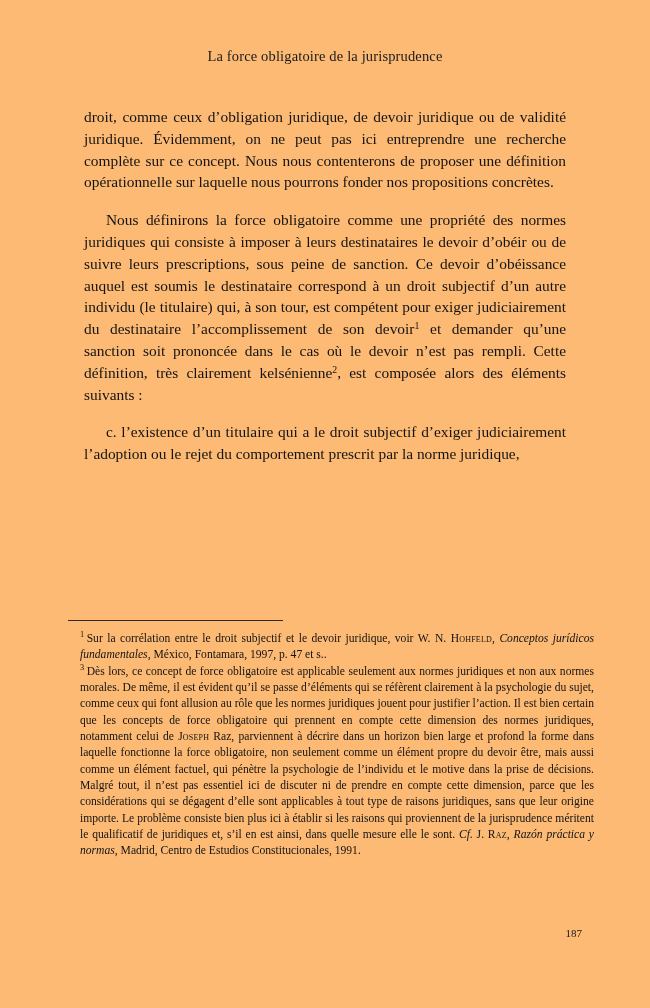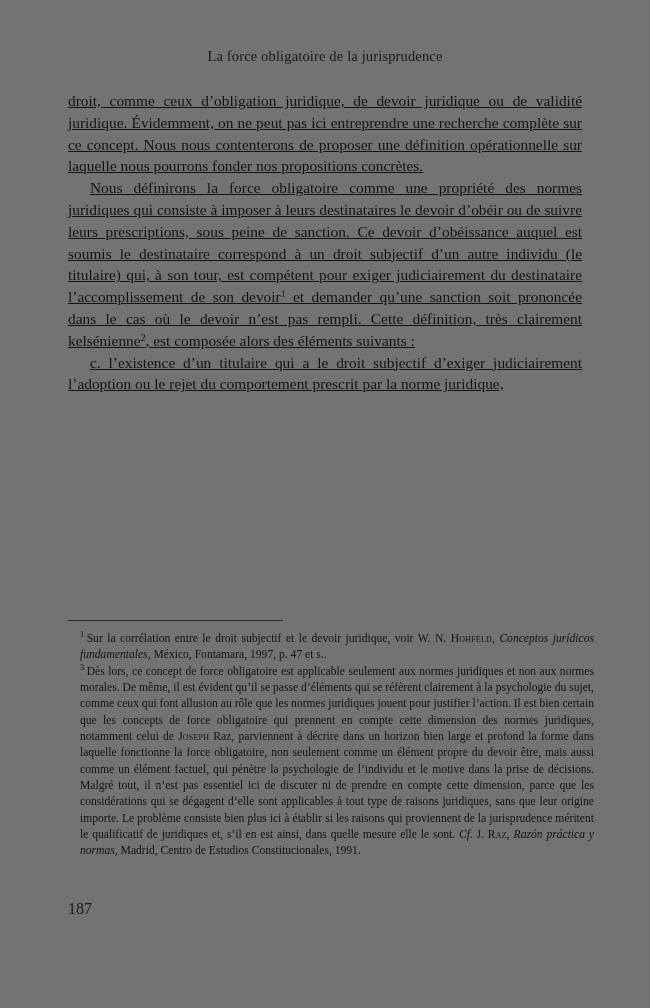--- a/index.html
+++ b/index.html
@@ -7,21 +7,21 @@
     margin: 0;
     padding: 0;
     background: #ffffff;
   }
 
   .page {
     position: relative;
     width: 650px;
     height: 1008px;
     margin: 0 auto;
-    background: #737373;
+    background: #fdba74;
     font-family: "Liberation Serif", "DejaVu Serif", serif;
     color: #131313;
     overflow: hidden;
     box-sizing: border-box;
   }
 
   
   .running-head {
     position: absolute;
     top: 47px;
@@ -36,28 +36,27 @@
 
   
   .body-block {
     position: absolute;
     top: 90px;
     left: 68px;
     width: 514px;
   }
 
   .para {
-    margin: 0;
+    margin: 16px;
     font-size: 15.4px;
     line-height: 21.8px;
     text-align: justify;
     text-justify: inter-word;
     color: #131313;
     hyphens: manual;
-    text-decoration: underline;
   }
 
   .para.indent {
     text-indent: 22px;
   }
 
   .para.flush {
     text-indent: 0;
   }
 
@@ -118,24 +117,24 @@
   sup.ordinal {
     font-size: 0.68em;
     line-height: 0;
     vertical-align: 0.48em;
   }
 
   
   .folio {
     position: absolute;
     left: 68px;
-    top: 900px;
+    top: 924px;
     width: 514px;
-    text-align: left;
-    font-size: 16px;
+    text-align: right;
+    font-size: 11px;
     line-height: 18px;
     color: #191919;
   }
 </style>
 </head>
 <body>
 
 <div class="page">
 
   <div class="running-head">La force obligatoire de la jurisprudence</div>

